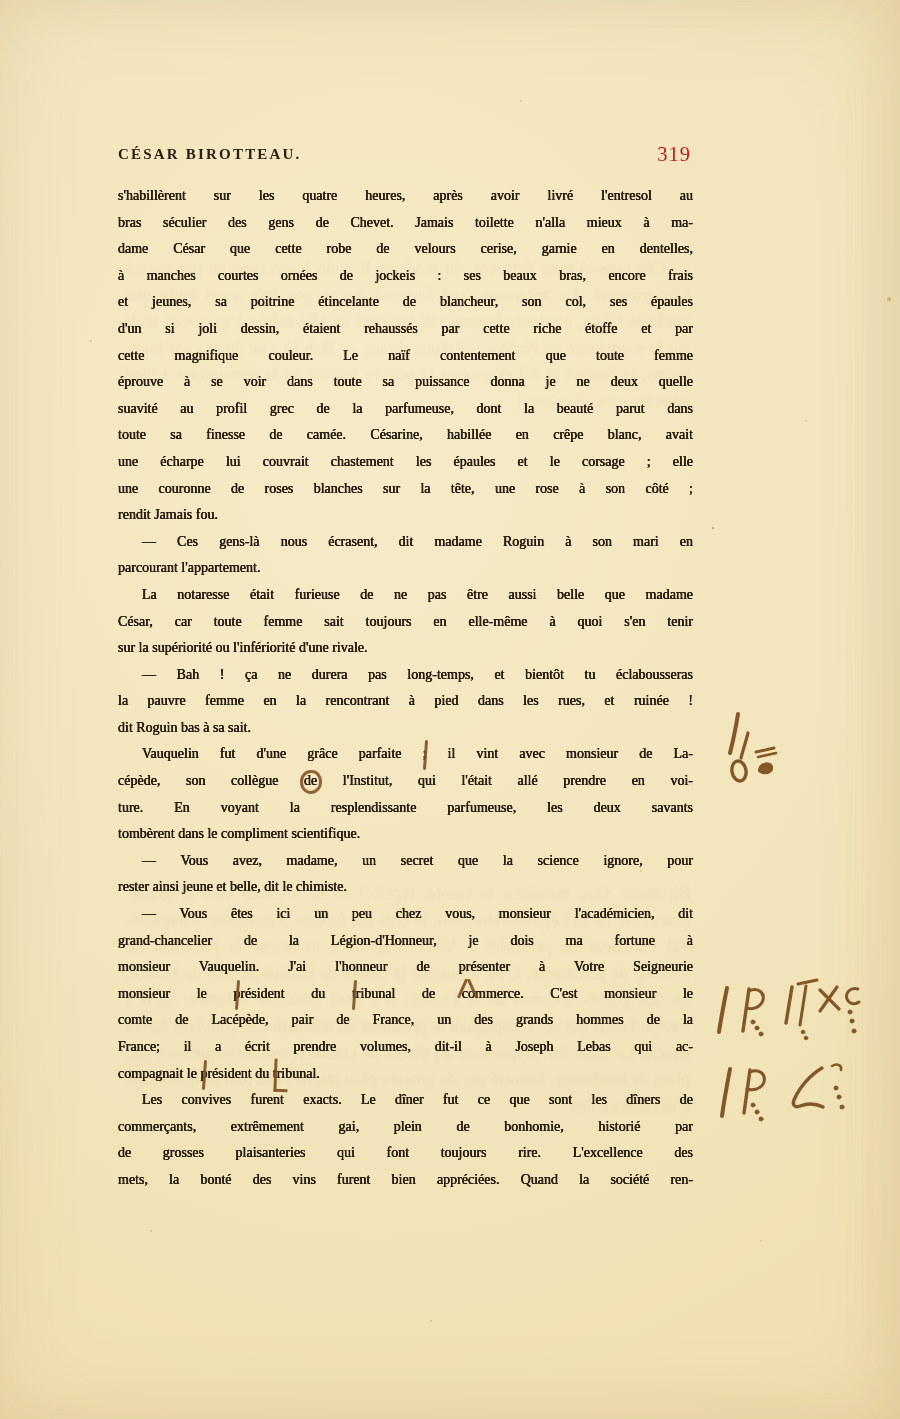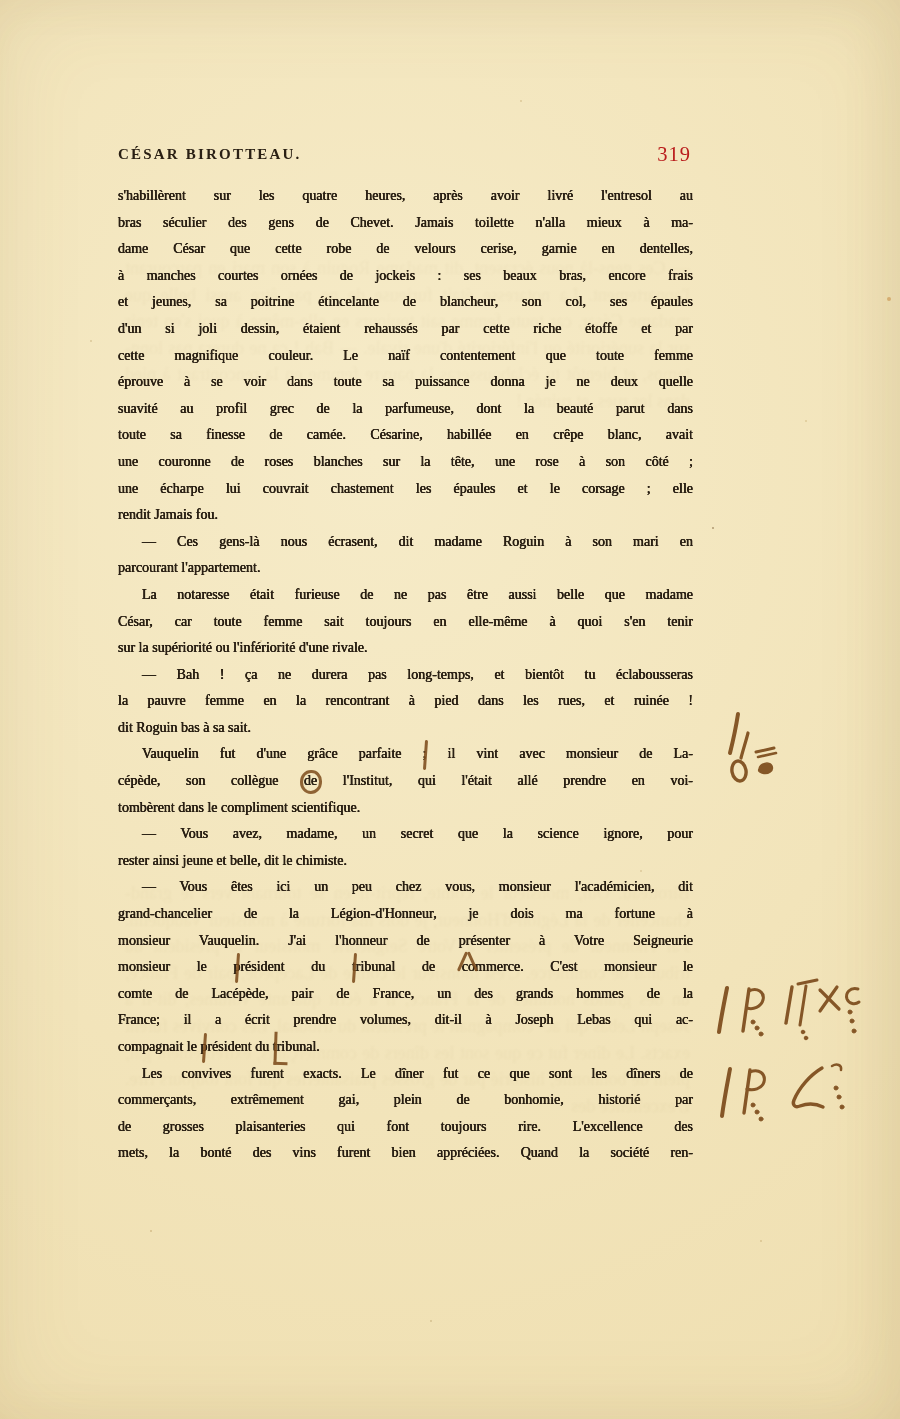--- a/index.html
+++ b/index.html
@@ -81,33 +81,34 @@
     <div class="line just"><span>s'habillèrent sur les quatre heures, après avoir livré l'entresol au</span></div>
     <div class="line just"><span>bras séculier des gens de Chevet. Jamais toilette n'alla mieux à ma-</span></div>
     <div class="line just"><span>dame César que cette robe de velours cerise, garnie en dentelles,</span></div>
     <div class="line just"><span>à manches courtes ornées de jockeis : ses beaux bras, encore frais</span></div>
     <div class="line just"><span>et jeunes, sa poitrine étincelante de blancheur, son col, ses épaules</span></div>
     <div class="line just"><span>d'un si joli dessin, étaient rehaussés par cette riche étoffe et par</span></div>
     <div class="line just"><span>cette magnifique couleur. Le naïf contentement que toute femme</span></div>
     <div class="line just"><span>éprouve à se voir dans toute sa puissance donna je ne deux quelle</span></div>
     <div class="line just"><span>suavité au profil grec de la parfumeuse, dont la beauté parut dans</span></div>
     <div class="line just"><span>toute sa finesse de camée. Césarine, habillée en crêpe blanc, avait</span></div>
+    <div class="line just"><span>une écharpe lui couvrait chastement les épaules et le corsage ; elle</span></div>
     <div class="line just"><span>une couronne de roses blanches sur la tête, une rose à son côté ;</span></div>
-    <div class="line just"><span>une écharpe lui couvrait chastement les épaules et le corsage ; elle</span></div>
     <div class="line"><span>rendit Jamais fou.</span></div>
     <div class="line just ind"><span>— Ces gens-là nous écrasent, dit madame Roguin à son mari en</span></div>
     <div class="line"><span>parcourant l'appartement.</span></div>
     <div class="line just ind"><span>La notaresse était furieuse de ne pas être aussi belle que madame</span></div>
     <div class="line just"><span>César, car toute femme sait toujours en elle-même à quoi s'en tenir</span></div>
     <div class="line"><span>sur la supériorité ou l'infériorité d'une rivale.</span></div>
     <div class="line just ind"><span>— Bah ! ça ne durera pas long-temps, et bientôt tu éclabousseras</span></div>
     <div class="line just"><span>la pauvre femme en la rencontrant à pied dans les rues, et ruinée !</span></div>
     <div class="line"><span>dit Roguin bas à sa sait.</span></div>
     <div class="line just ind"><span>Vauquelin fut d'une grâce parfaite </span><span class="mk mk-vert">;</span><span> il vint avec monsieur de La-</span></div>
     <div class="line just"><span>cépède, son collègue </span><span class="mk mk-ring">de</span><span> l'Institut, qui l'était allé prendre en voi-</span></div>
+    <div class="line just"><span>ture. En voyant la resplendissante parfumeuse, les deux savants</span></div>
     <div class="line"><span>tombèrent dans le compliment scientifique.</span></div>
     <div class="line just ind"><span>— Vous avez, madame, un secret que la science ignore, pour</span></div>
     <div class="line"><span>rester ainsi jeune et belle, dit le chimiste.</span></div>
     <div class="line just ind"><span>— Vous êtes ici un peu chez vous, monsieur l'académicien, dit</span></div>
     <div class="line just"><span>grand-chancelier de la Légion-d'Honneur, je dois ma fortune à</span></div>
     <div class="line just"><span>monsieur Vauquelin. J'ai l'honneur de présenter à Votre Seigneurie</span></div>
     <div class="line just"><span>monsieur le </span><span class="mk mk-vert">p</span><span>résident du </span><span class="mk mk-vert">t</span><span>ribunal de </span><span class="mk mk-vee">c</span><span>ommerce. C'est monsieur le</span></div>
     <div class="line just"><span>comte de Lacépède, pair de France, un des grands hommes de la</span></div>
     <div class="line just"><span>France; il a écrit prendre volumes, dit-il à Joseph Lebas qui ac-</span></div>
     <div class="line"><span>compagnait le </span><span class="mk mk-vert">p</span><span>résident du </span><span class="mk mk-ell">t</span><span>ribunal.</span></div>

